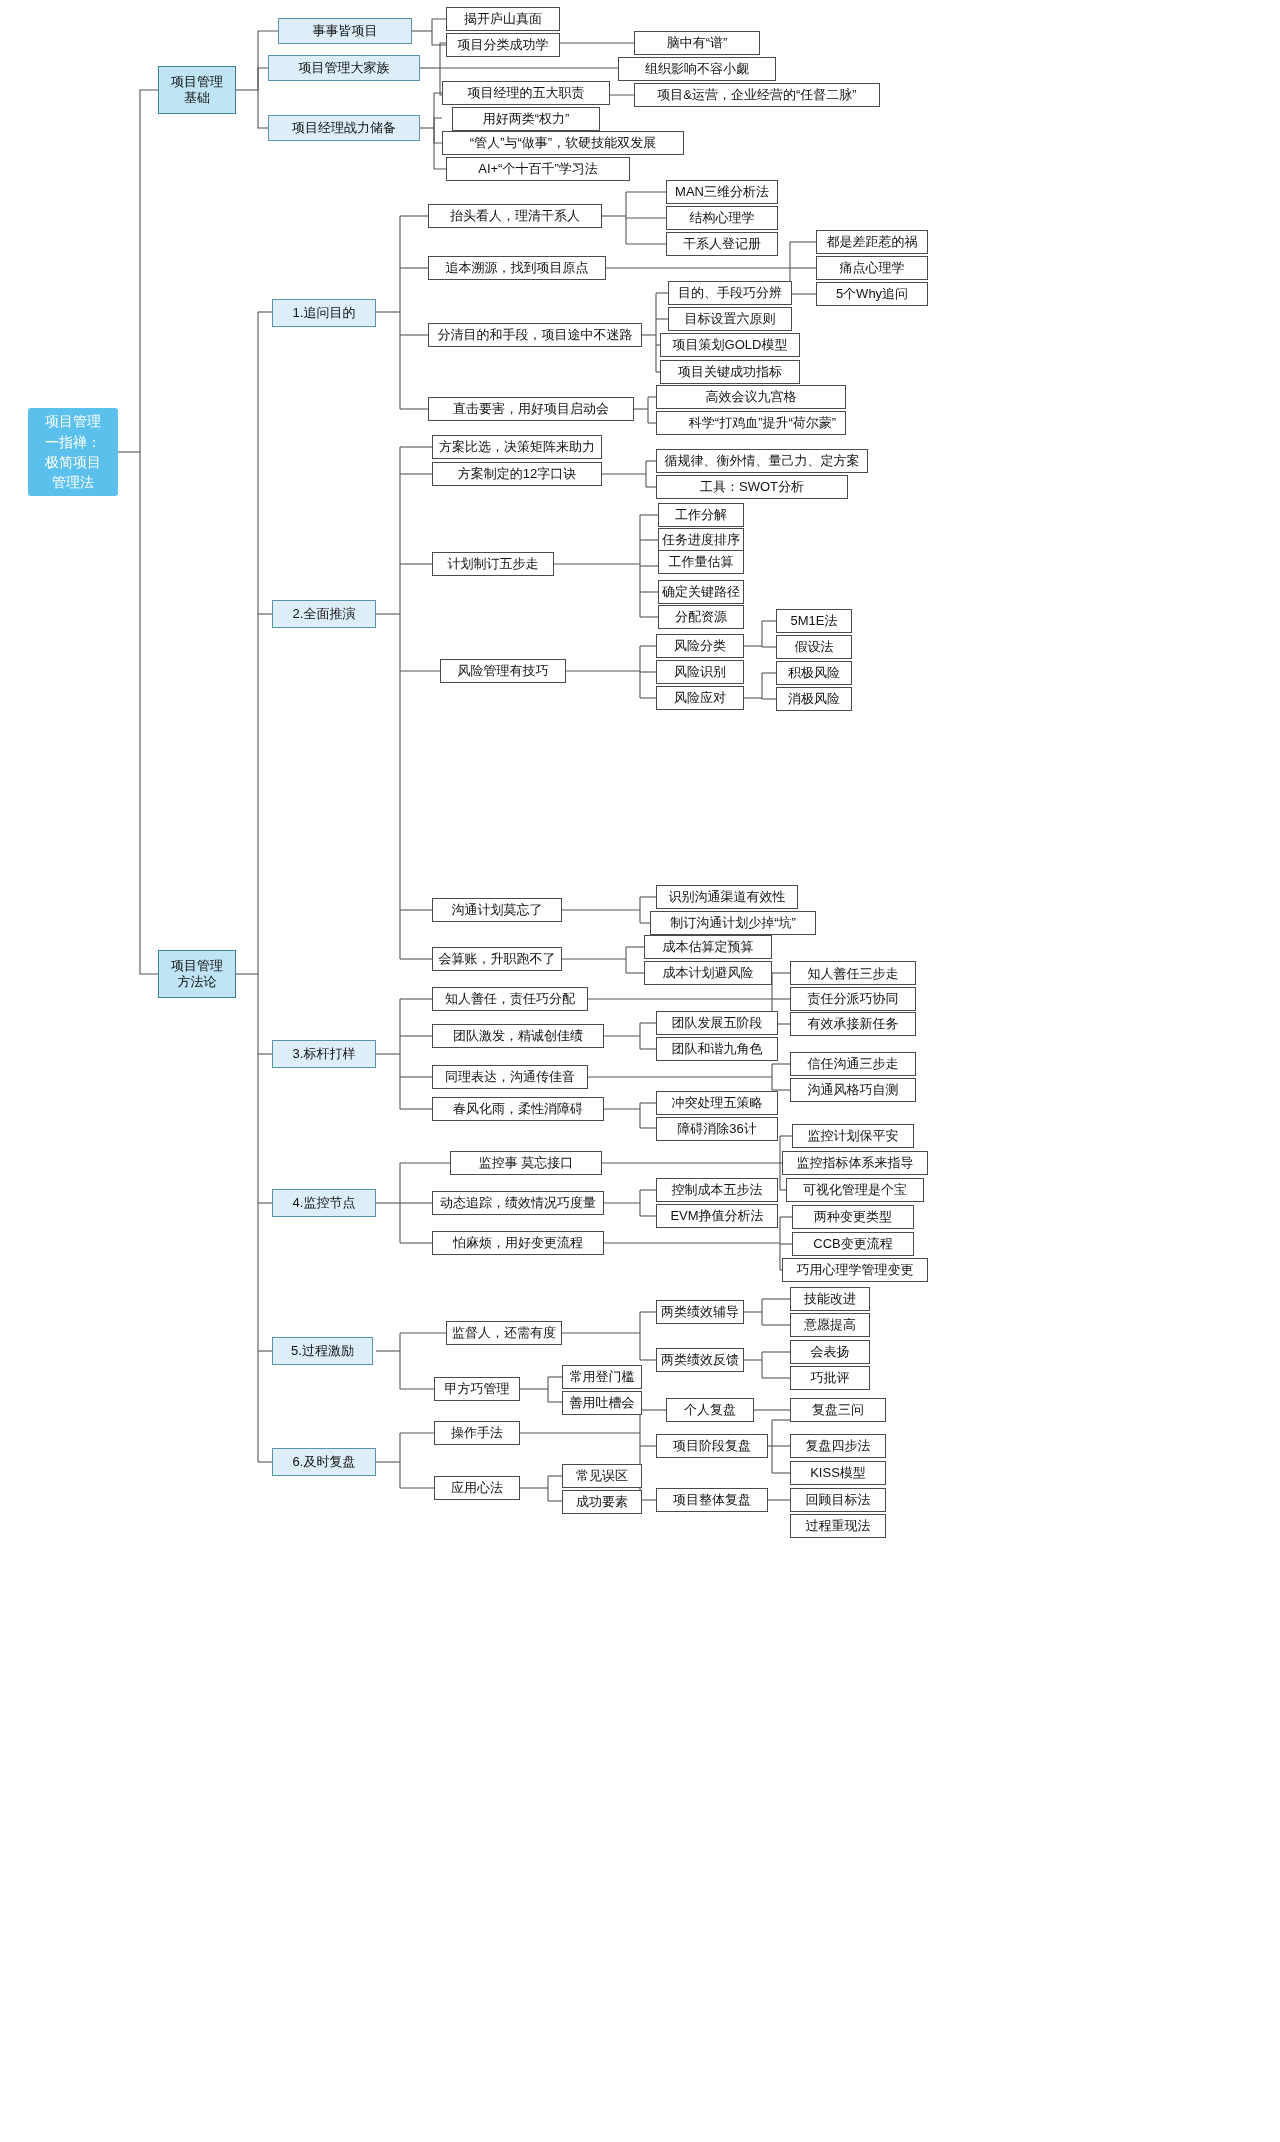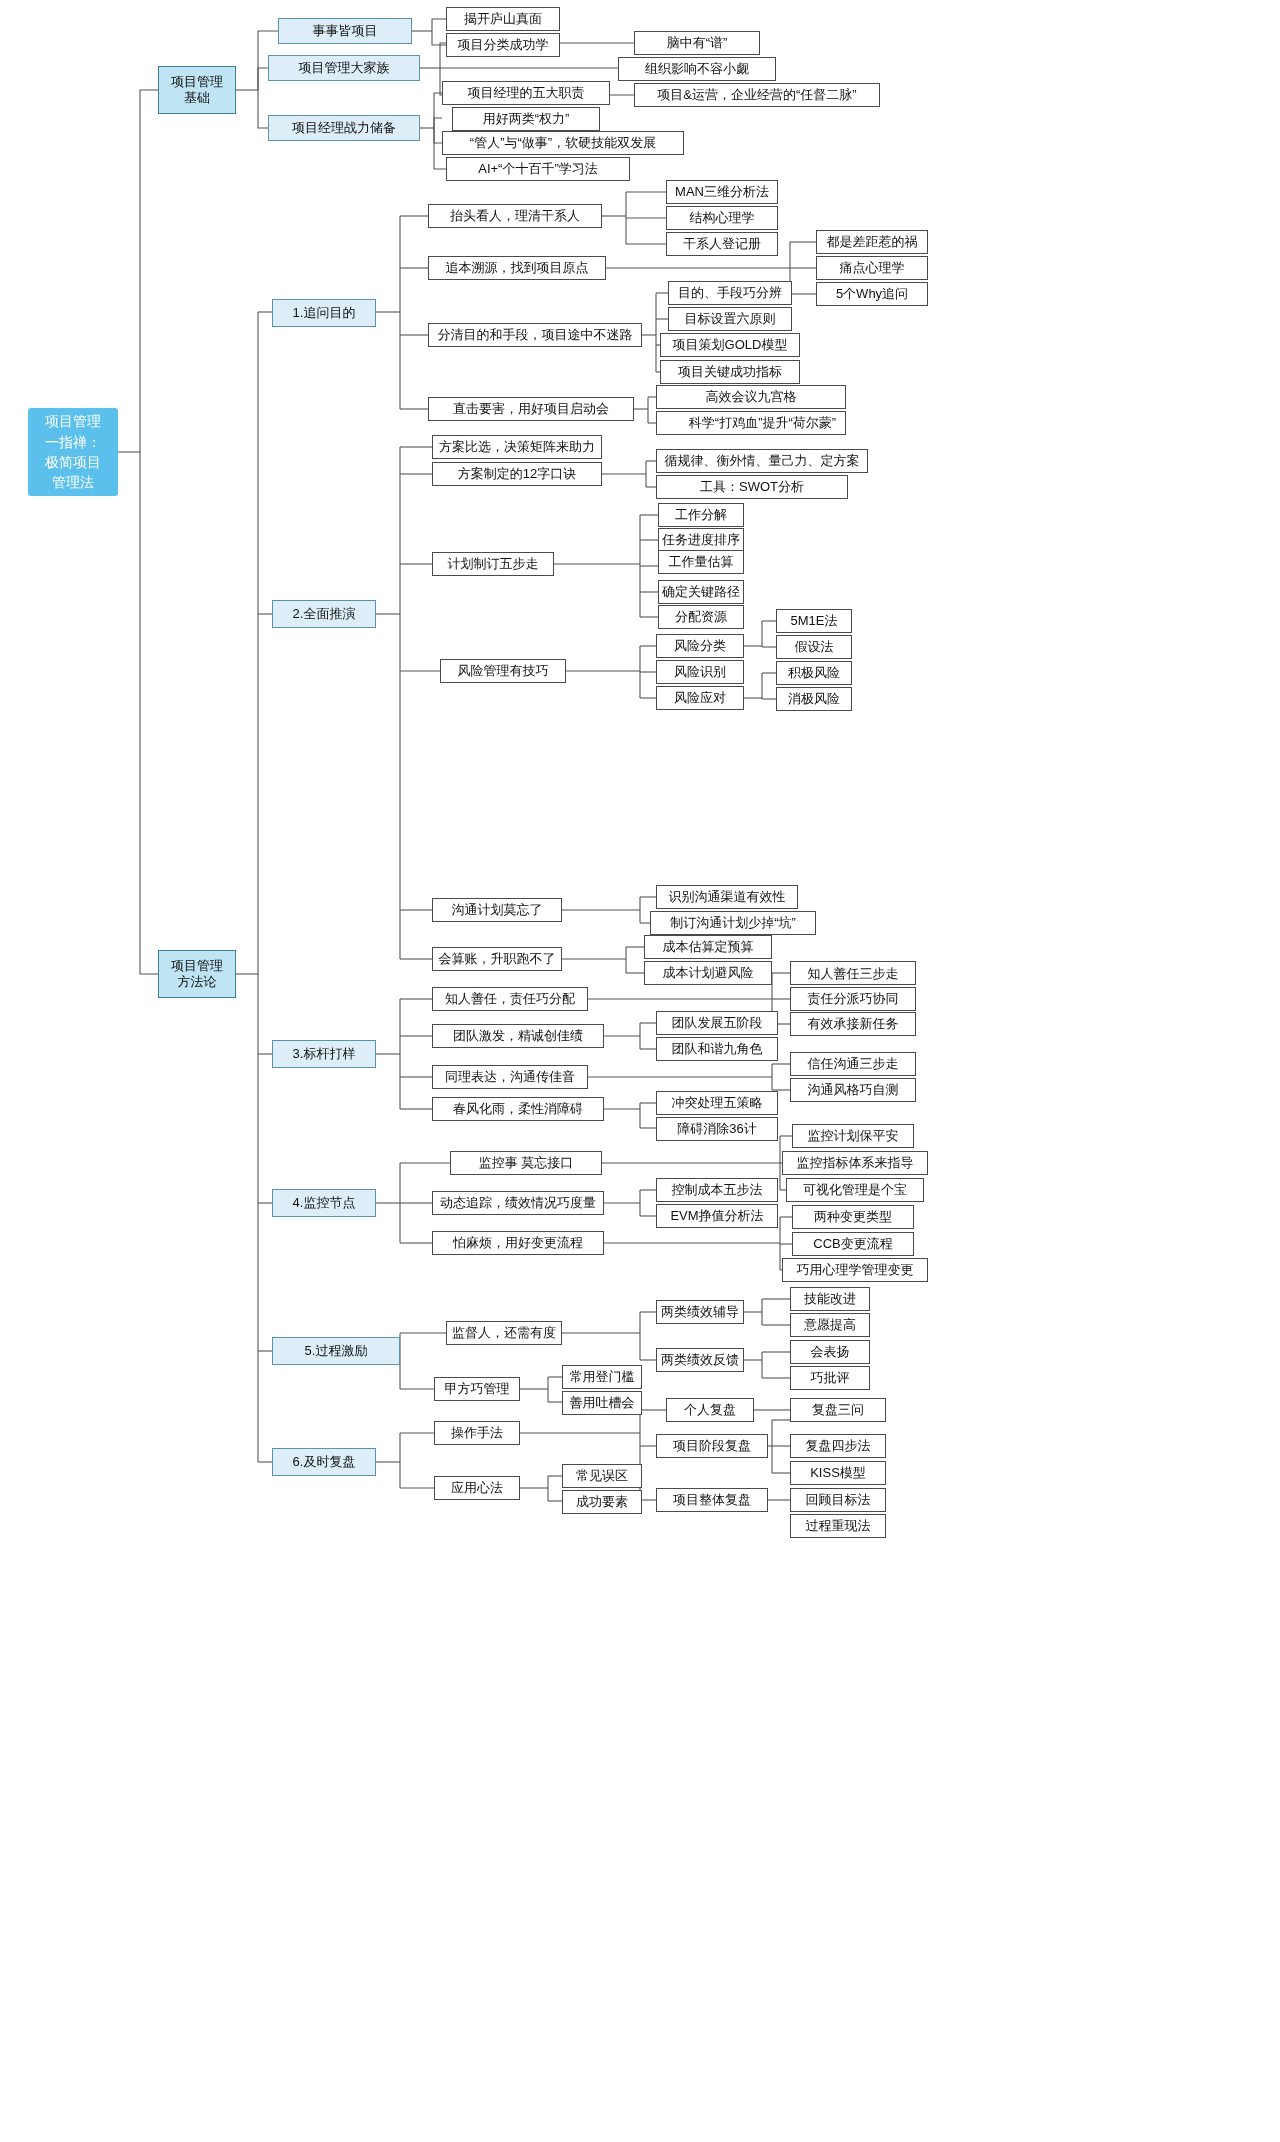--- a/index.html
+++ b/index.html
@@ -294,21 +294,21 @@
     </div>
   <div class="node blue-tint" style="left:272px;top:600px;width:104px;height:28px;">
     <span>2.全面推演</span>
     </div>
   <div class="node blue-tint" style="left:272px;top:1040px;width:104px;height:28px;">
     <span>3.标杆打样</span>
     </div>
   <div class="node blue-tint" style="left:272px;top:1189px;width:104px;height:28px;">
     <span>4.监控节点</span>
     </div>
-  <div class="node blue-tint" style="left:272px;top:1337px;width:128px;height:28px;">
+  <div class="node blue-tint" style="left:272px;top:1337px;width:101px;height:28px;">
     <span>5.过程激励</span>
     </div>
   <div class="node blue-tint" style="left:272px;top:1448px;width:104px;height:28px;">
     <span>6.及时复盘</span>
     </div>
 
   <div class="node" style="left:428px;top:204px;width:174px;height:24px;">
     <span>抬头看人，理清干系人</span>
     </div>
   <div class="node" style="left:428px;top:256px;width:178px;height:24px;">

